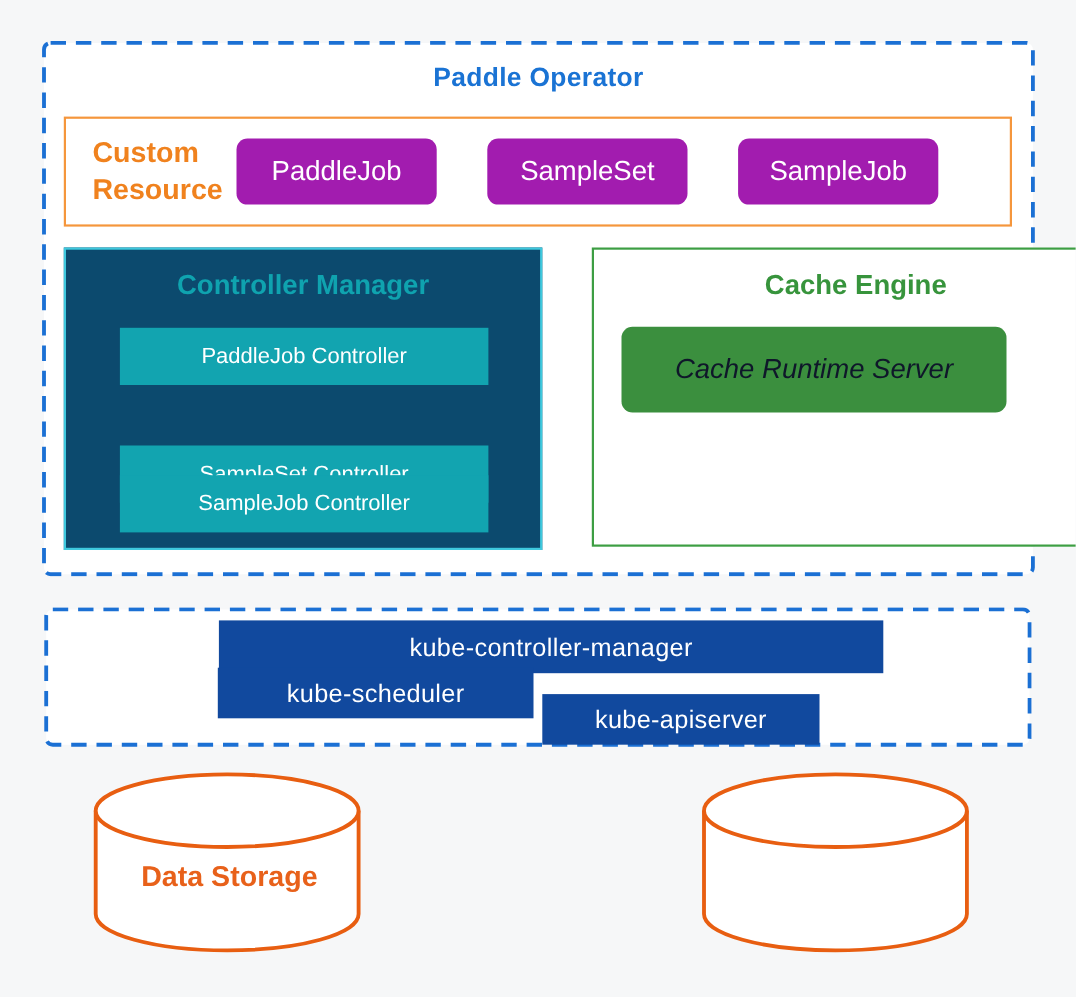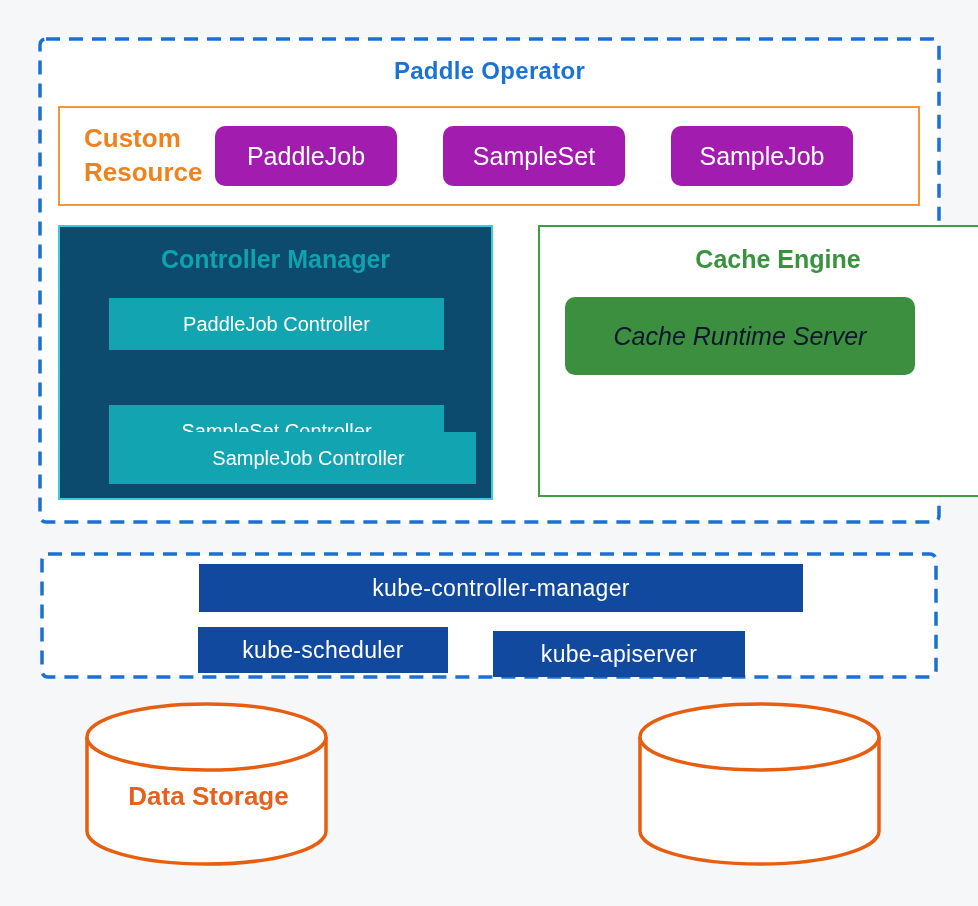--- a/index.html
+++ b/index.html
@@ -131,21 +131,21 @@
     position: absolute;
     background: #11499e;
     color: #ffffff;
     font-size: 23px;
     display: flex;
     align-items: center;
     justify-content: center;
     letter-spacing: 0.3px;
   }
   .k8s-ctrl { left: 159px; top: 12px; width: 604px; height: 48px; }
-  .k8s-sched { left: 158px; top: 75px; width: 250px; height: 46px; }
+  .k8s-sched { left: 158px; top: 55px; width: 287px; height: 46px; }
   .k8s-api  { left: 453px; top: 79px; width: 252px; height: 46px; }
 
   
   .cylinder {
     width: 245px; height: 168px;
   }
   .cyl-data { left: 84px; top: 701px; }
   .cyl-meta { left: 637px; top: 701px; }
   .cyl-label {
     position: absolute;
@@ -175,21 +175,21 @@
       </div>
       <div class="cr-button">PaddleJob</div>
       <div class="cr-button">SampleSet</div>
       <div class="cr-button">SampleJob</div>
     </div>
 
     <div class="abs controller-manager-box">
       <div class="abs cm-title">Controller Manager</div>
       <div class="cm-button" style="top:71px;">PaddleJob Controller</div>
       <div class="cm-button" style="top:138px;margin-top:40px;">SampleSet Controller</div>
-      <div class="cm-button" style="top:205px;padding-left:32px;">SampleJob Controller</div>
+      <div class="cm-button" style="top:205px;">SampleJob Controller</div>
     </div>
 
     <div class="abs cache-engine-box">
       <div class="abs ce-title">Cache Engine</div>
       <div class="ce-button" style="top:70px;">Cache Runtime Server</div>
     </div>
   </div>
 
   <div class="abs k8s-box">
     <svg class="dashed-svg" viewBox="0 0 898 127" aria-hidden="true">

